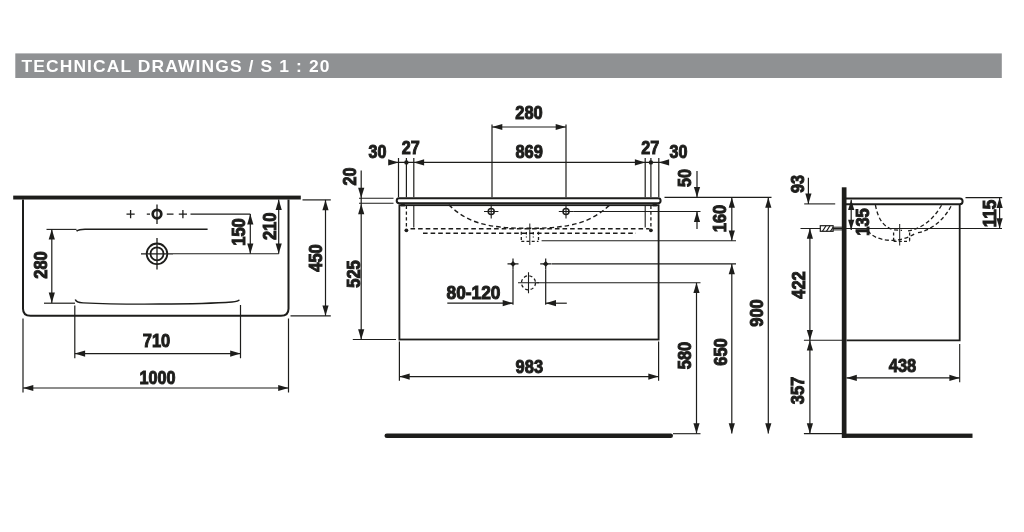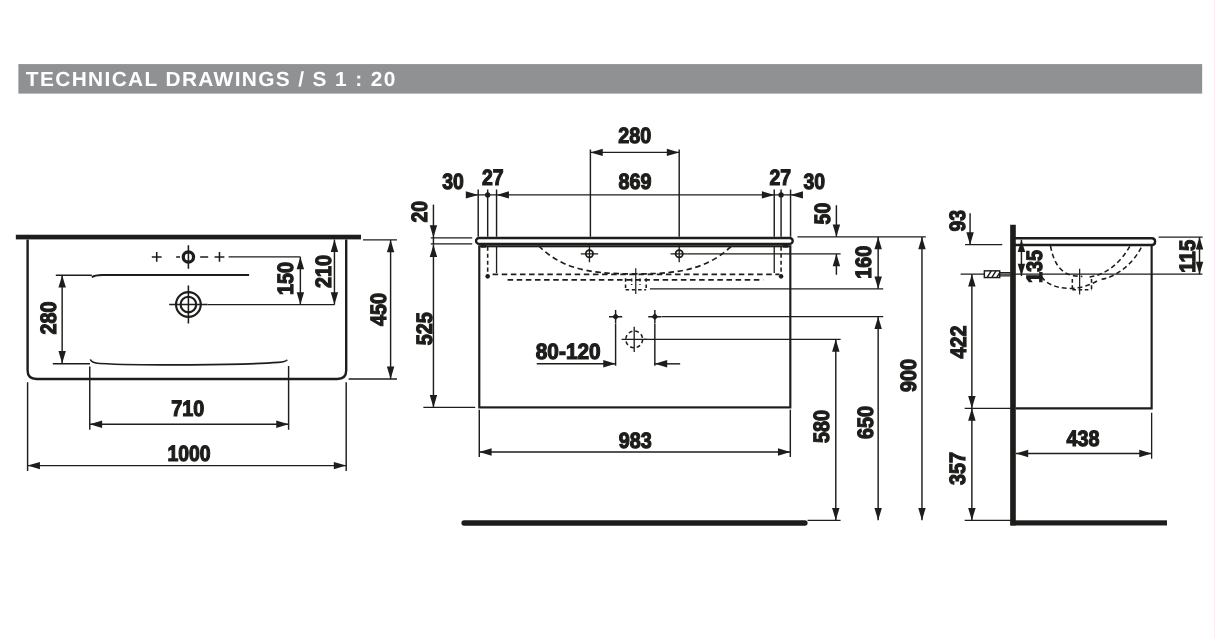--- a/index.html
+++ b/index.html
@@ -1,16 +1,16 @@
 <!DOCTYPE html>
 <html><head>
 <meta charset="utf-8">
 <style>
   html,body{margin:0;padding:0;background:#ffffff;}
-  .page{position:relative;width:1012px;height:532px;background:#f9a8d4;overflow:hidden;}
+  .page{position:relative;width:1012px;height:532px;background:#5eead4;overflow:hidden;}
   svg{position:absolute;left:0;top:0;}
   text{font-family:"Liberation Sans",sans-serif;font-weight:bold;fill:#1d1d1b;}
 </style>
 </head>
 <body>
 <div class="page">
 <svg width="1024" height="532" viewBox="0 0 1024 532">
 
 <rect x="0" y="0" width="1024" height="532" fill="#ffffff"></rect>
 

